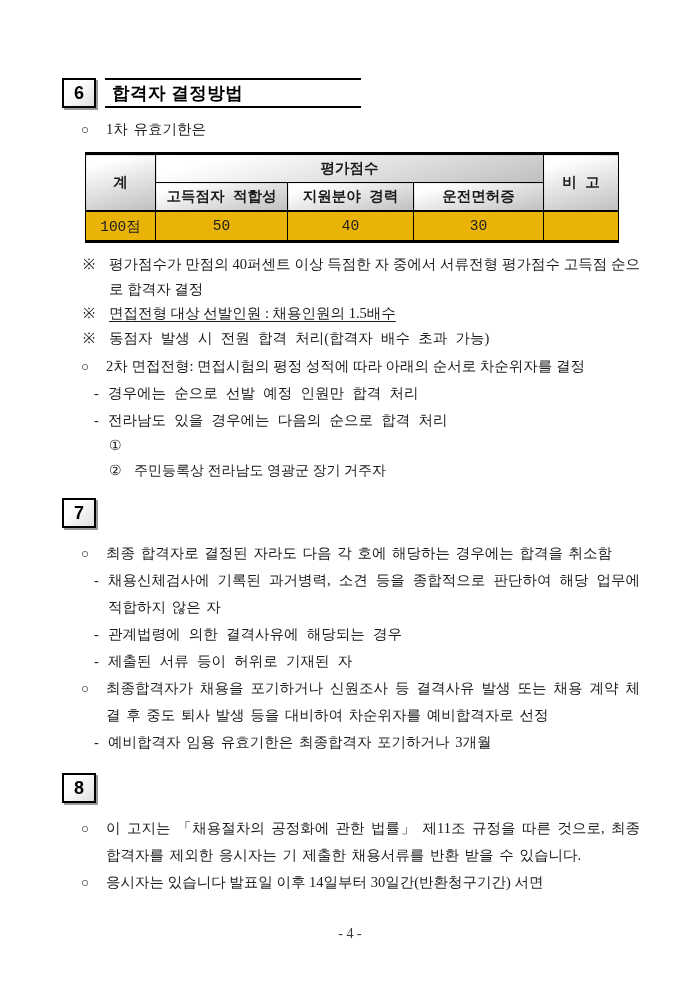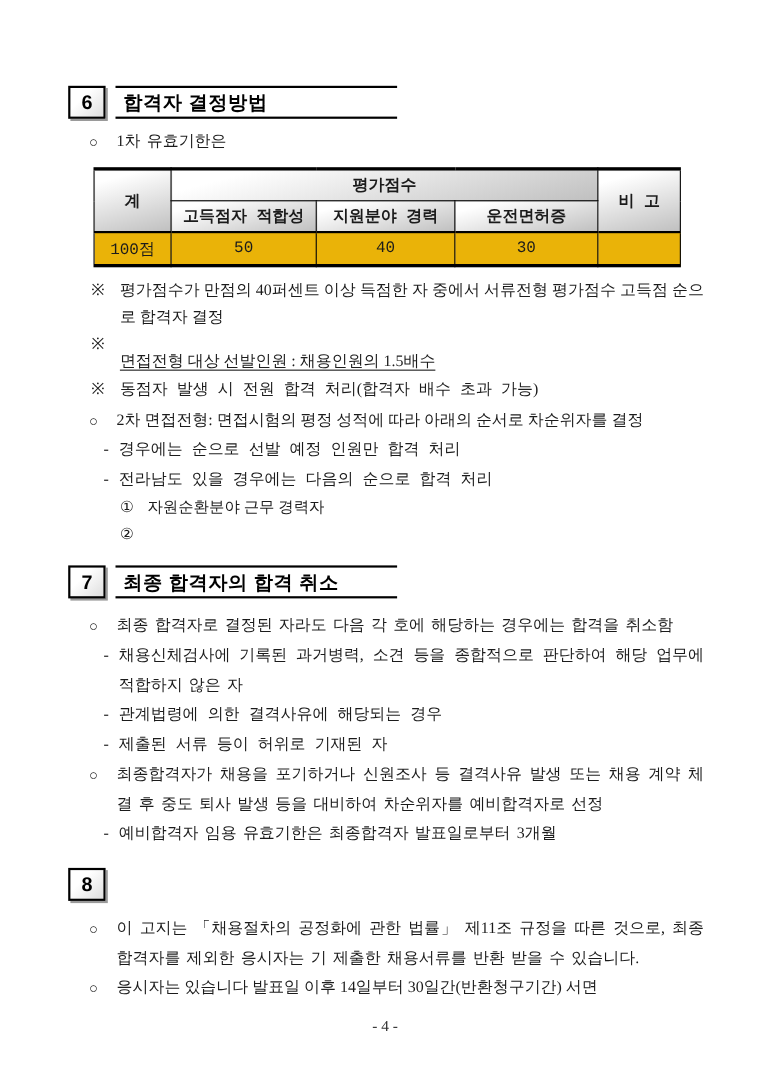--- a/index.html
+++ b/index.html
@@ -37,21 +37,21 @@
   .line { display:flex; line-height:27px; font-size:14.5px; }
   .marker { flex:none; }
   .text { flex:1; }
   .l-circle { padding-left:19px; } .l-circle > .marker { width:25px; font-size:13.5px; }
   .l-dash  { padding-left:32px; } .l-dash  > .marker { width:14px; }
   .l-note  { padding-left:21px; line-height:24.5px; } .l-note > .marker { width:26px; }
   .l-tie   { padding-left:47px; line-height:24.5px; font-size:14px; } .l-tie > .marker { width:25px; }
   .jw  .text { text-align: justify; }
   .wsw .text { word-spacing: 0.32em; }
   .wsm .text { word-spacing: 0.14em; }
-  .u-text { text-decoration: underline; text-underline-offset: 3px; margin-top: 16px; }
+  .u-text { text-decoration: underline; text-underline-offset: 3px; }
 
   .mt8  { margin-top:8px; }
   .mt12 { margin-top:12px; }
   .mt3  { margin-top:3px; }
   .sec7 { margin-top:15px; }
   .sec8 { margin-top:17px; }
 
   
   table.score {
     border-collapse: collapse;
@@ -152,31 +152,30 @@
     <div class="line l-dash wsw">
       <span class="marker">-</span>
       <span class="text">경우에는 순으로 선발 예정 인원만 합격 처리</span>
     </div>
     <div class="line l-dash wsw">
       <span class="marker">-</span>
       <span class="text">전라남도 있을 경우에는 다음의 순으로 합격 처리</span>
     </div>
     <div class="line l-tie">
       <span class="marker">①</span>
-      <span class="text">자원순환분야 근무 경력자</span>
     </div>
     <div class="line l-tie">
       <span class="marker">②</span>
+      <span class="text">주민등록상 전라남도 영광군 장기 거주자</span>
     </div>
   </section>
 
   <section class="sec7">
     <div class="sec-header">
       <div class="sec-num">7</div>
-      <div class="sec-title">최종 합격자의 합격 취소</div>
     </div>
 
     <div class="line l-circle wsm mt12">
       <span class="marker">○</span>
       <span class="text">최종 합격자로 결정된 자라도 다음 각 호에 해당하는 경우에는 합격을 취소함</span>
     </div>
     <div class="line l-dash jw wsm">
       <span class="marker">-</span>
       <span class="text">채용신체검사에 기록된 과거병력, 소견 등을 종합적으로 판단하여 해당 업무에 적합하지 않은 자</span>
     </div>
@@ -187,21 +186,21 @@
     <div class="line l-dash wsw">
       <span class="marker">-</span>
       <span class="text">제출된 서류 등이 허위로 기재된 자</span>
     </div>
     <div class="line l-circle jw wsm">
       <span class="marker">○</span>
       <span class="text">최종합격자가 채용을 포기하거나 신원조사 등 결격사유 발생 또는 채용 계약 체결 후 중도 퇴사 발생 등을 대비하여 차순위자를 예비합격자로 선정</span>
     </div>
     <div class="line l-dash wsm">
       <span class="marker">-</span>
-      <span class="text">예비합격자 임용 유효기한은 최종합격자 발표일로부터 3개월</span>
+      <span class="text">예비합격자 임용 유효기한은 최종합격자 포기하거나 3개월</span>
     </div>
   </section>
 
   <section class="sec8">
     <div class="sec-header">
       <div class="sec-num">8</div>
     </div>
 
     <div class="line l-circle jw wsm mt12">
       <span class="marker">○</span>

